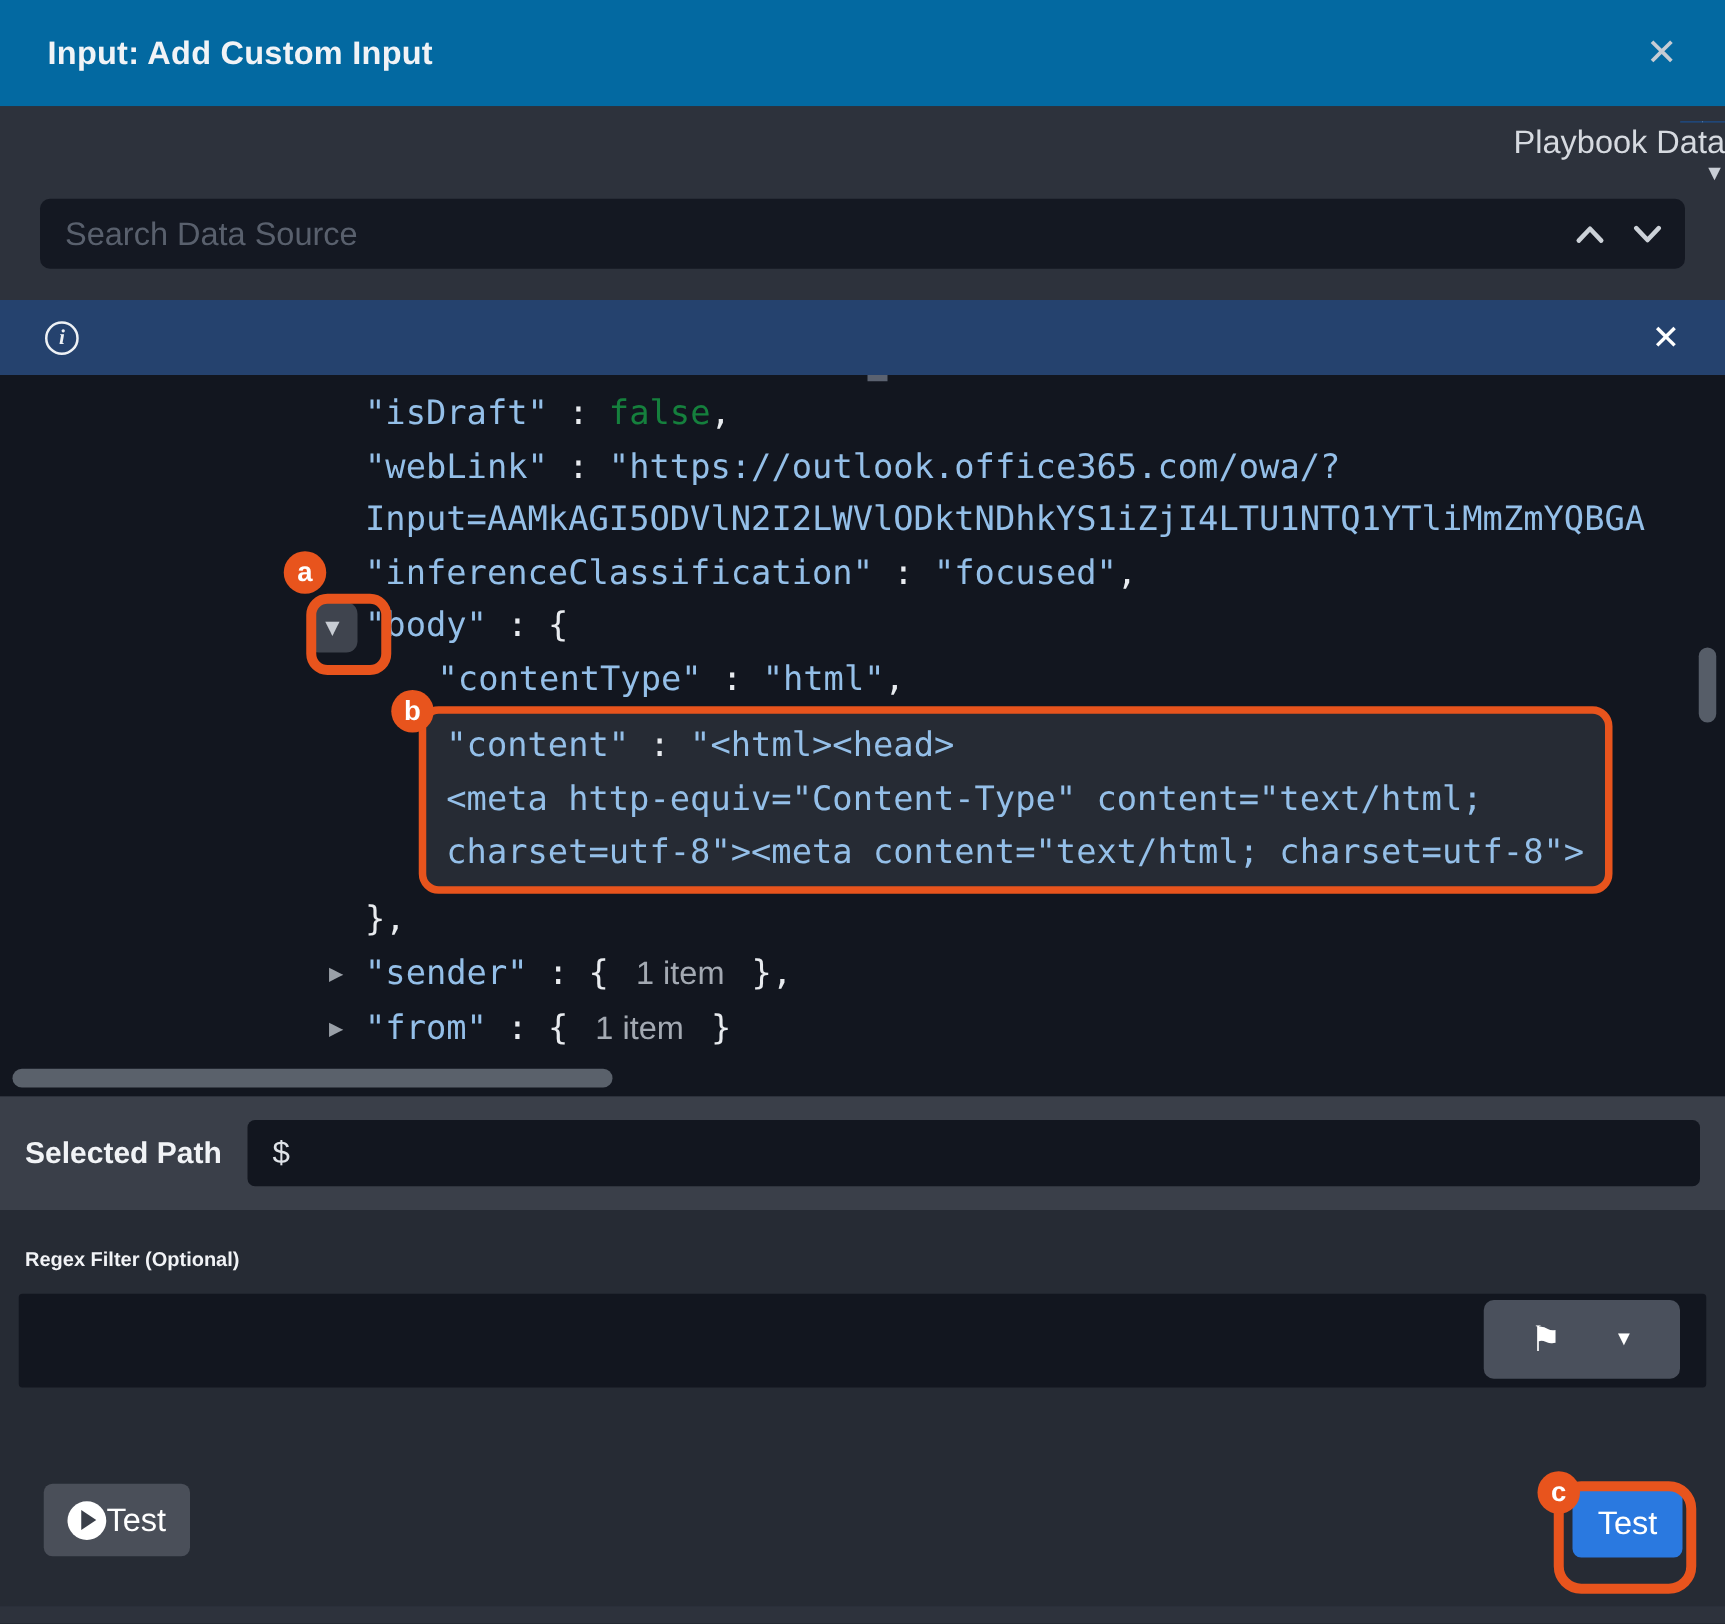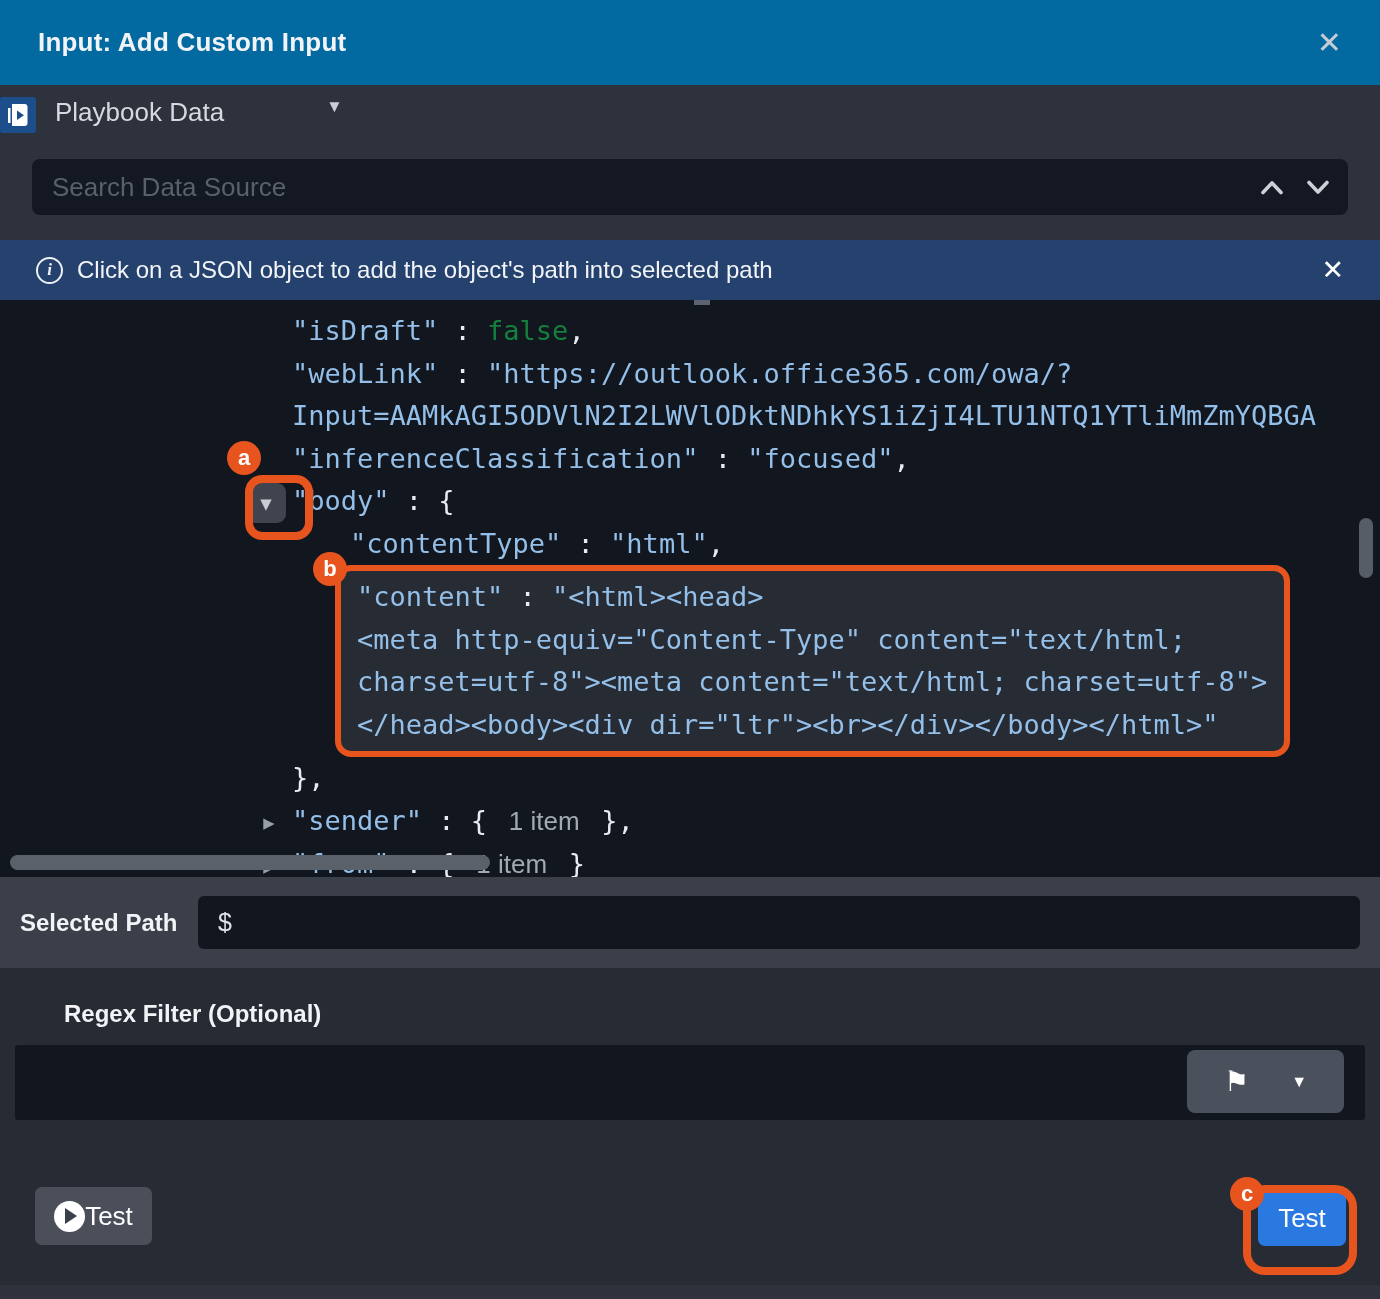--- a/index.html
+++ b/index.html
@@ -8,21 +8,21 @@
     position:relative; width:1380px; height:1299px; overflow:hidden;
     font-family:"Liberation Sans", sans-serif; color:#eceff3;
     background:#2d323c;
   }
   
   .titlebar { height:85px; background:#0369a1; display:flex; align-items:center; padding:0 38px; }
   .titlebar h1 { font-size:26px; font-weight:bold; color:#f1f3f6; letter-spacing:.2px; }
   .titlebar .close-x { margin-left:auto; font-size:30px; color:#c6ccd4; cursor:pointer; line-height:1; }
   
   .source-section { height:155px; background:#2d323c; padding-top:12px; }
-  .picker-row { display:flex; align-items:flex-start; height:52px; cursor:pointer; }
+  .picker-row { display:flex; align-items:flex-end; height:52px; padding-left:24px; cursor:pointer;flex-direction:column; }
   .pb-icon { width:36px; height:36px; background:#1d4e8c; border-radius:3px; display:block; }
   .picker-label { font-size:26px; color:#d6dae0; margin-left:19px; }
   .picker-caret { margin-left:102px; color:#c9ced6; font-size:17px; }
   .search-wrap { position:relative; margin:10px 32px 0 32px; }
   .search-input {
     width:100%; height:56px; background:#141822; border:none; border-radius:8px;
     color:#c4b5fd; font-size:26px; padding:0 120px 0 20px; outline:none;
     font-family:"Liberation Sans", sans-serif;
   }
   .search-input::placeholder { color:#59606d; }
@@ -70,21 +70,21 @@
   
   .path-band { height:91px; background:#3a3f49; display:flex; align-items:center; padding:10px 20px; }
   .path-label { font-size:24px; font-weight:bold; color:#f1f3f6; width:178px; flex:none; }
   .path-input {
     flex:1; height:53px; background:#12161F; border:none; border-radius:6px;
     color:#dfe3e8; font-size:25px; padding:0 20px; outline:none;
     font-family:"Liberation Sans", sans-serif;
   }
   
   .footer { position:relative; height:317px; background:#262b34; }
-  .regex-label { font-size:24px; font-weight:bold; color:#f1f3f6; padding:32px 0 0 20px;margin-left:44px; }
+  .regex-label { font-size:16px; font-weight:bold; color:#f1f3f6; padding:32px 0 0 20px; }
   .regex-wrap { position:relative; margin:17px 15px 0 15px; }
   .regex-input {
     width:100%; height:75px; background:#12161F; border:none; border-radius:3px;
     color:#dfe3e8; font-size:24px; padding:10px 180px 10px 16px; outline:none; resize:none;
     font-family:"Liberation Sans", sans-serif;
   }
   .flag-btn {
     position:absolute; right:21px; top:5px; width:157px; height:63px;
     background:#4a505c; border:none; border-radius:8px; cursor:pointer;
     display:flex; align-items:center; justify-content:center; gap:42px; color:#fff;
@@ -148,40 +148,38 @@
         </svg>
         <svg width="24" height="15" viewBox="0 0 24 15">
           <polyline points="3,2.5 12,12 21,2.5" fill="none" stroke="#ccd1d8" stroke-width="3.6" stroke-linecap="round" stroke-linejoin="round"></polyline>
         </svg>
       </span>
     </div>
   </div>
 
   <div class="info-banner">
     <span class="info-icon">i</span>
-    <span class="info-text">Click on a JSON object to add the object's path into selected path</span>
     <span class="info-close">✕</span>
   </div>
 
   <div class="json-viewer">
     <div class="top-artifact"></div>
     <div>
         <div class="json-line" style="padding-left: 292px;"><span class="seg-key">"isDraft"</span><span class="seg-punct"> : </span><span class="seg-bool">false</span><span class="seg-punct">,</span></div>
         <div class="json-line" style="padding-left: 292px;"><span class="seg-key">"webLink"</span><span class="seg-punct"> : </span><span class="seg-str">"https://outlook.office365.com/owa/?</span></div>
         <div class="json-line" style="padding-left: 292px;"><span class="seg-str">Input=AAMkAGI5ODVlN2I2LWVlODktNDhkYS1iZjI4LTU1NTQ1YTliMmZmYQBGA</span></div>
         <div class="json-line" style="padding-left: 292px;"><span class="seg-key">"inferenceClassification"</span><span class="seg-punct"> : </span><span class="seg-str">"focused"</span><span class="seg-punct">,</span></div>
         <div class="json-line" style="padding-left: 292px;"><span class="expander open">▼</span><span class="seg-key">"body"</span><span class="seg-punct"> : </span><span class="seg-punct">{</span></div>
         <div class="json-line" style="padding-left: 350px;"><span class="seg-key">"contentType"</span><span class="seg-punct"> : </span><span class="seg-str">"html"</span><span class="seg-punct">,</span></div>
       </div>
     <div class="content-highlight">
       <div>
           <div class="json-line" style="padding-left: 8px;"><span class="seg-key">"content"</span><span class="seg-punct"> : </span><span class="seg-str">"&lt;html&gt;&lt;head&gt;</span></div>
           <div class="json-line" style="padding-left: 8px;"><span class="seg-str">&lt;meta http-equiv="Content-Type" content="text/html;</span></div>
           <div class="json-line" style="padding-left: 8px;"><span class="seg-str">charset=utf-8"&gt;&lt;meta content="text/html; charset=utf-8"&gt;</span></div>
-          <div class="json-line" style="padding-left: 8px;"><span class="seg-str">&lt;/head&gt;&lt;body&gt;&lt;div dir="ltr"&gt;&lt;br&gt;&lt;/div&gt;&lt;/body&gt;&lt;/html&gt;"</span></div>
         </div>
     </div>
     <div>
         <div class="json-line" style="padding-left: 292px;"><span class="seg-punct">},</span></div>
         <div class="json-line" style="padding-left: 292px;"><span class="expander closed">▶</span><span class="seg-key">"sender"</span><span class="seg-punct"> : </span><span class="seg-punct">{</span><span class="seg-meta">   1 item   </span><span class="seg-punct">},</span></div>
         <div class="json-line" style="padding-left: 292px;"><span class="expander closed">▶</span><span class="seg-key">"from"</span><span class="seg-punct"> : </span><span class="seg-punct">{</span><span class="seg-meta">   1 item   </span><span class="seg-punct">}</span></div>
       </div>
     <div class="vscroll-thumb"></div>
     <div class="hscroll-thumb"></div>
   </div>

